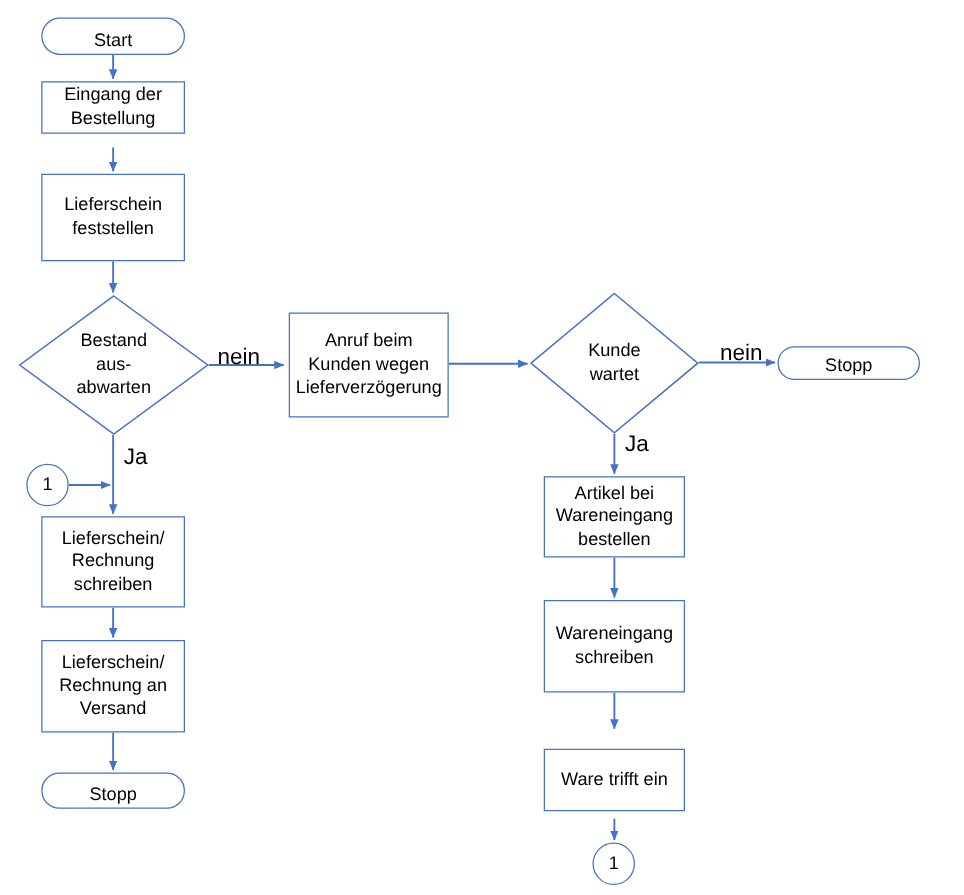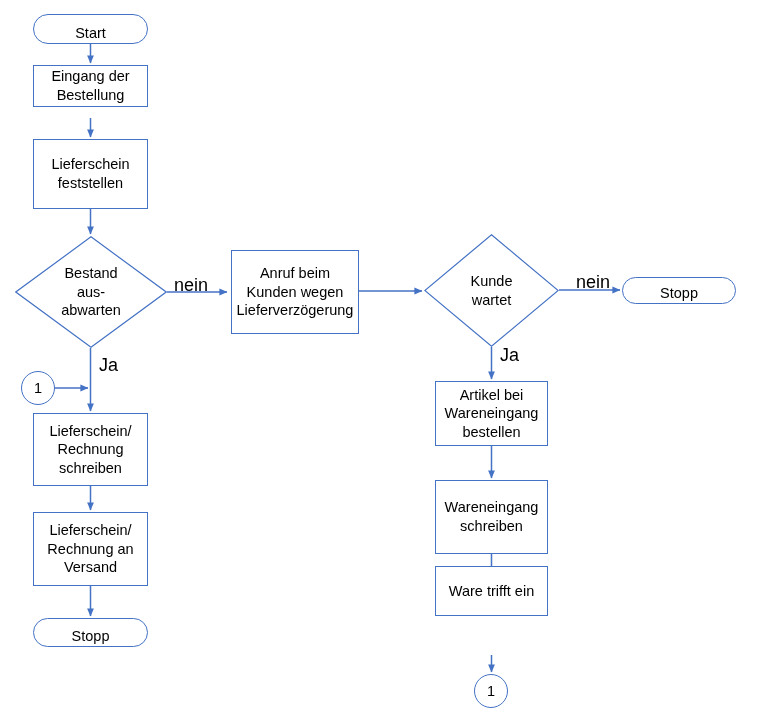--- a/index.html
+++ b/index.html
@@ -187,21 +187,21 @@
     <span>Artikel bei
 Wareneingang
 bestellen</span>
   </div>
 
   <div class="node process" style="left:435px; top:480px; width:113px; height:74px;">
     <span>Wareneingang
 schreiben</span>
   </div>
 
-  <div class="node process" style="left:435px; top:566px; width:113px; height:50px;">
+  <div class="node process" style="left:435px; top:599px; width:113px; height:50px;">
     <span>Ware trifft ein</span>
   </div>
 
   <div class="node connector" style="left:474px; top:674px; width:34px; height:34px;">
     <span>1</span>
   </div>
 
   <div class="edgelabel" style="left:174px; top:275px;">nein</div>
 
   <div class="edgelabel" style="left:99px; top:355px;">Ja</div>

